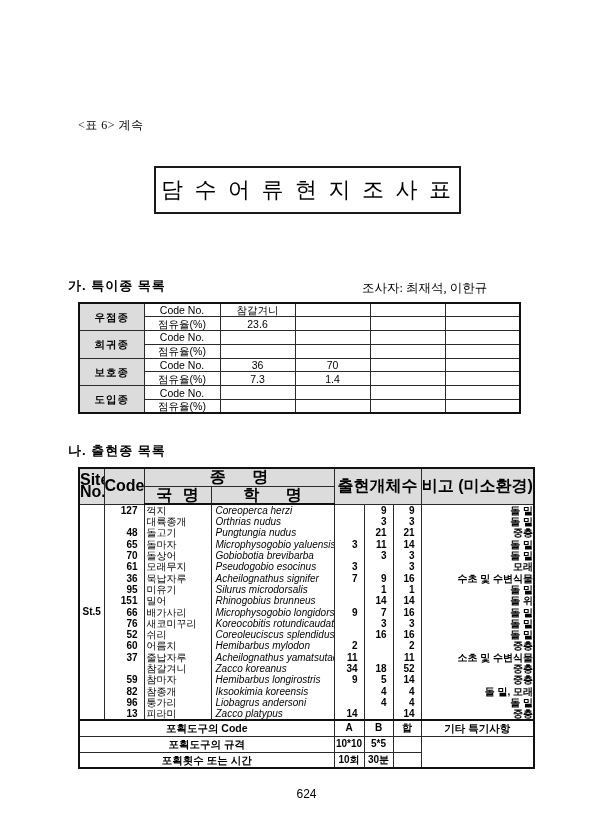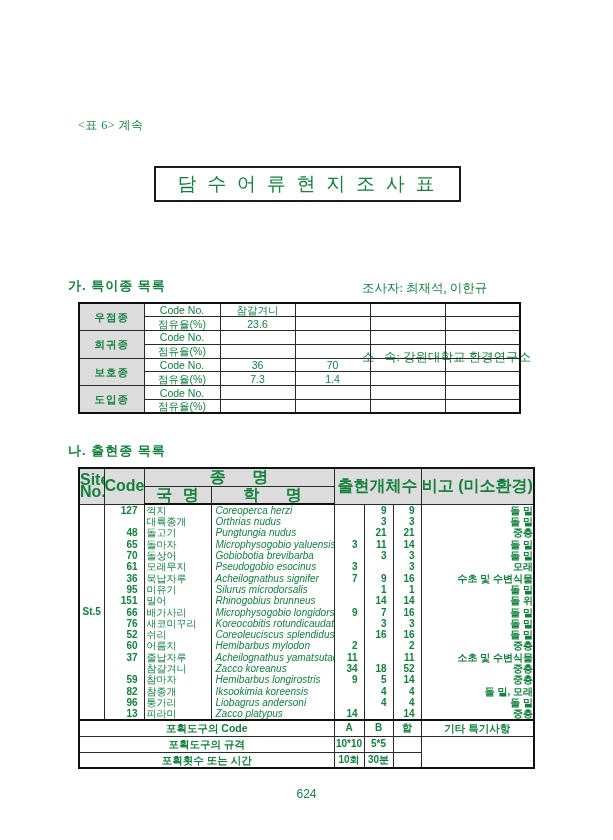--- a/index.html
+++ b/index.html
@@ -1,28 +1,28 @@
 <!DOCTYPE html>
 <html><head>
 <meta charset="utf-8">
 <style>
   * { margin:0; padding:0; box-sizing:border-box; }
   html,body { background:#ffffff; }
   .page {
     position:relative; width:613px; height:840px; background:#ffffff;
-    color:#15803d; font-family:"Liberation Sans", sans-serif; overflow:hidden;
+    color:#000000; font-family:"Liberation Sans", sans-serif; overflow:hidden;
   }
   .tbl-caption {
     position:absolute; left:78px; top:117px; font-size:12px; letter-spacing:0.5px;
     font-family:"Liberation Serif", serif;
   }
   .title-box {
-    position:absolute; left:154px; top:166px; width:307px; height:36px;
+    position:absolute; left:154px; top:166px; width:307px; height:48px;
     border:2px solid #1a1a1a; display:flex; align-items:center; justify-content:center;
-    font-family:"Liberation Serif", serif; font-size:19px; letter-spacing:3px; white-space:pre;
+    font-family:"Liberation Serif", serif; font-size:22px; letter-spacing:3px; white-space:pre;
   }
   .credits {
     position:absolute; left:362px; top:231px; font-family:"Liberation Serif", serif;
     font-size:12.5px; line-height:23px; white-space:pre;
   }
   .sec-heading { position:absolute; font-weight:bold; font-size:13px; letter-spacing:1px; }
   #heading-a { left:68px; top:277px; }
   #heading-b { left:68px; top:442px; }
   table { position:absolute; border-collapse:collapse; table-layout:fixed; }
   td, th { border:1px solid #2a2a2a; overflow:hidden; white-space:nowrap; }
@@ -58,21 +58,20 @@
 <div class="page">
 
   <div class="tbl-caption">&lt;표 6&gt; 계속</div>
 
   <div class="title-box">
     <span>담 수 어 류 현 지 조 사 표</span>
   </div>
 
   <div class="credits">
     <div>조사자: 최재석, 이한규</div>
-    <div>소   속: 강원대학교 환경연구소</div>
   </div>
 
   <div class="sec-heading" id="heading-a">가. 특이종 목록</div>
 
   <table class="tbl-a">
     <colgroup>
       <col style="width:65px">
         <col style="width:76px">
         <col style="width:75px">
         <col style="width:75px">

